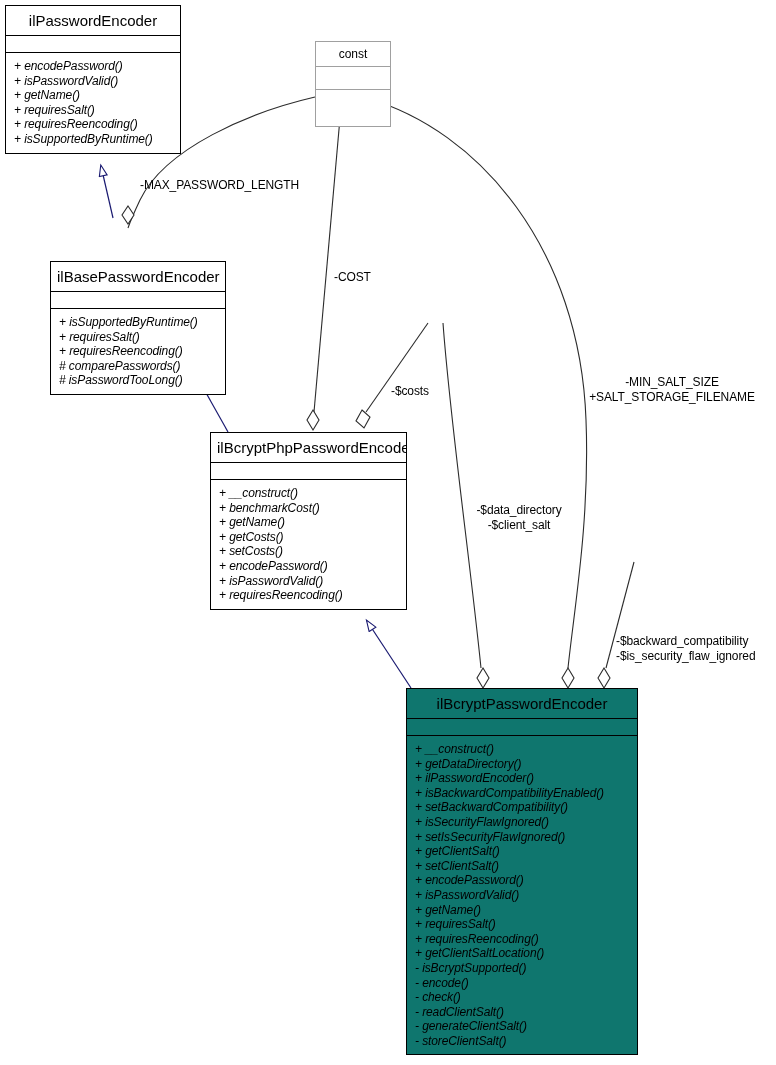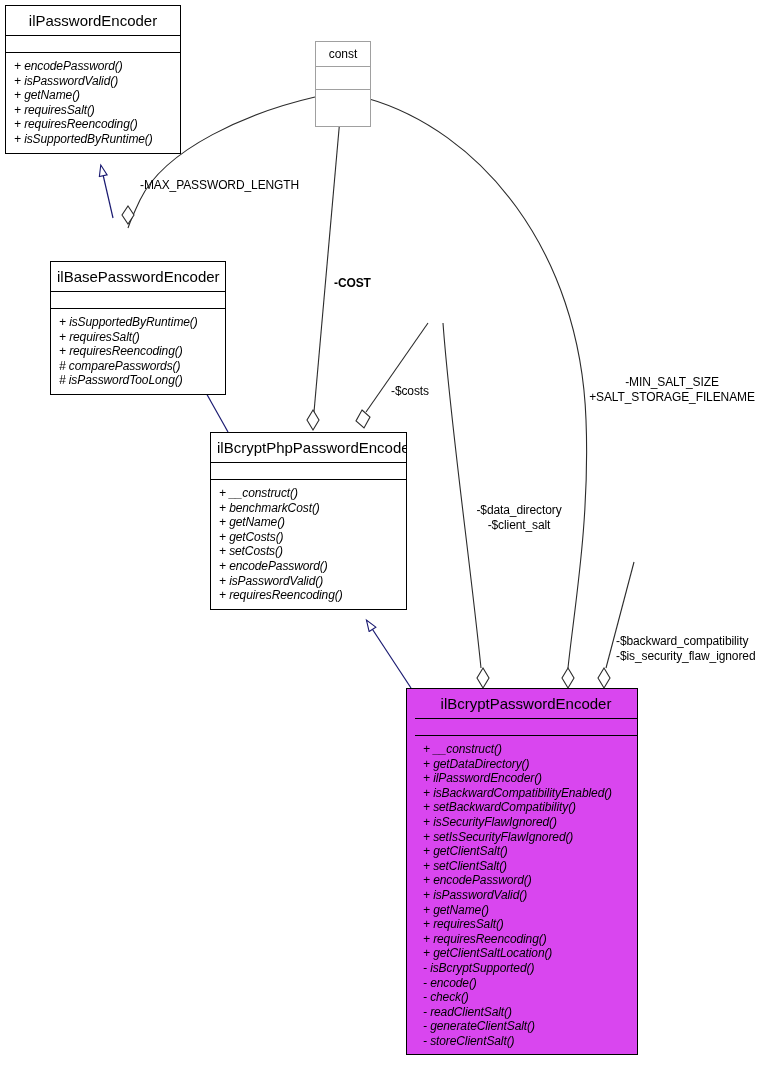--- a/index.html
+++ b/index.html
@@ -35,23 +35,22 @@
     position: absolute;
     box-sizing: border-box;
     background: #ffffff;
     border: 1px solid #000000;
   }
   .node.plain {
     border: 1px solid #a0a0a0;
     background: #ffffff;
   }
   .node.filled {
-    background: #d946ef;
+    background: #0f766e;
     border: 1px solid #000000;
-    padding-left: 8px;
   }
   .node-title {
     text-align: center;
     font-size: 15px;
     color: #000000;
     line-height: 1;
     padding: 7px 6px 7px 6px;
     white-space: nowrap;
     overflow: hidden;
   }
@@ -147,21 +146,21 @@
     </g>
 
     <g>
       <line x1="634" y1="562" x2="606" y2="668" stroke="#2b2b2b" stroke-width="1.1"></line>
       <path d="M604,668 L610,678 L604,688 L598,678 z" fill="#ffffff" stroke="#2b2b2b" stroke-width="1.1"></path>
     </g>
   </svg>
 
   <div class="edge-label" style="left:140px; top:178px;">-MAX_PASSWORD_LENGTH</div>
 
-  <div class="edge-label" style="left:334px; top:276px;font-weight:bold;">-COST</div>
+  <div class="edge-label" style="left:334px; top:270px;">-COST</div>
 
   <div class="edge-label" style="left:391px; top:384px;">-$costs</div>
 
   <div class="edge-label center" style="left:459px; top:503px; width:120px;">
     <div>-$data_directory</div>
     <div>-$client_salt</div>
   </div>
 
   <div class="edge-label center" style="left:568px; top:375px; width:208px;">
     <div>-MIN_SALT_SIZE</div>
@@ -242,21 +241,21 @@
       <div class="member">+ getClientSaltLocation()</div>
       <div class="member">- isBcryptSupported()</div>
       <div class="member">- encode()</div>
       <div class="member">- check()</div>
       <div class="member">- readClientSalt()</div>
       <div class="member">- generateClientSalt()</div>
       <div class="member">- storeClientSalt()</div>
     </div>
   </div>
 
-  <div class="node plain" style="left:315px; top:41px; width:56px;">
+  <div class="node plain" style="left:315px; top:41px; width:76px;">
     <div class="node-title">const</div>
     <div class="sep"></div>
     <div class="node-attrs"></div>
     <div class="sep"></div>
     <div class="node-ops"></div>
   </div>
 
 
 
 </div>

